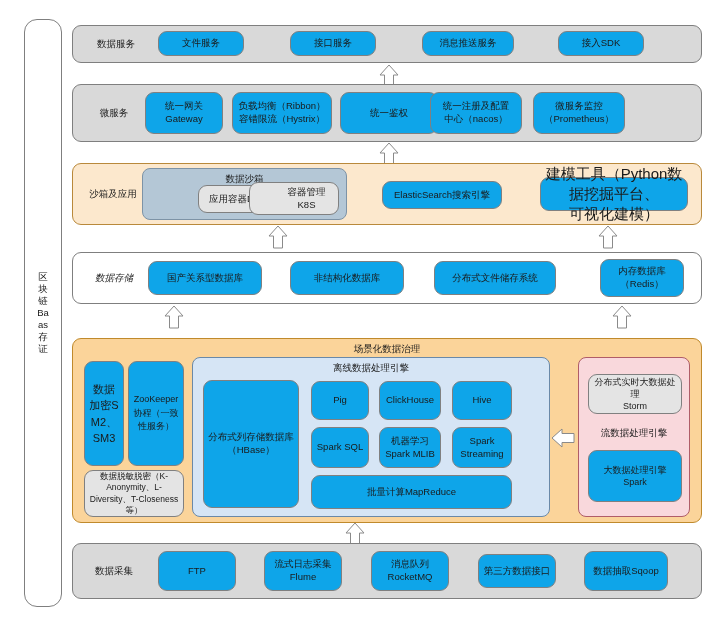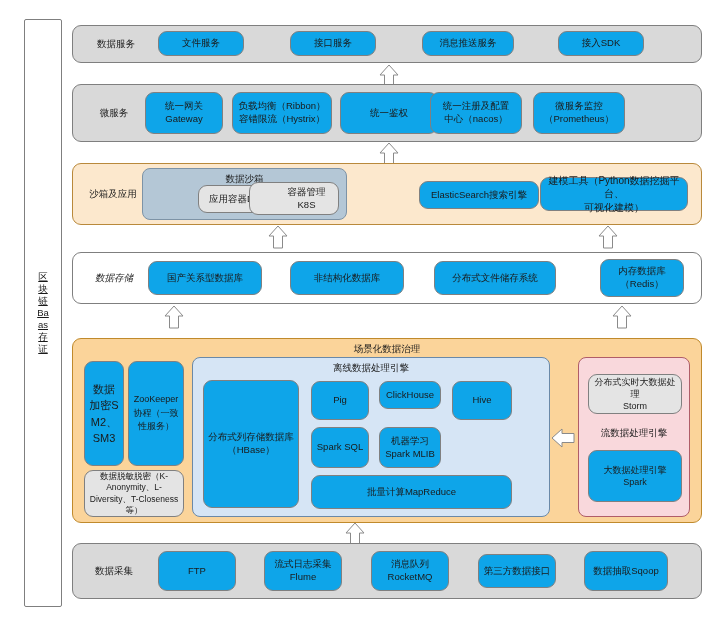--- a/index.html
+++ b/index.html
@@ -48,22 +48,22 @@
     color:#1a1a1a;
     padding:2px 3px;
   }
   .pill.grey{background:#e4e4e4;}
 
   .abs{position:absolute;box-sizing:border-box;}
 
   
   #blockchain-bar{
     position:absolute;left:24px;top:19px;width:36px;height:586px;
-    border:1px solid #7f7f7f;border-radius:2px;background:#ffffff;
-    display:flex;align-items:center;justify-content:center;text-decoration:underline;
+    border:1px solid #7f7f7f;border-radius:13px;background:#ffffff;
+    display:flex;align-items:center;justify-content:center;
   }
   #blockchain-bar .vtext{
     font-size:9.5px;line-height:1.25;text-align:center;
     writing-mode:horizontal-tb;
     width:14px;word-break:break-all;
   }
 
   
   .arrow-up{
     position:absolute;
@@ -163,24 +163,24 @@
   <div class="abs" style="left:142px;top:168px;width:205px;height:52px;background:#b4c7d6;border:1px solid #7d93a6;border-radius:8px;">
     <div class="panel-title">数据沙箱</div>
   </div>
   <div class="pill grey" style="position:absolute;left:150px;top:185px;width:90px;height:28px;flex-direction:column;margin-left:48px;">
     <span>应用容器Docker</span>
   </div>
   <div class="pill grey" style="position:absolute;left:249px;top:182px;width:90px;height:33px;flex-direction:column;padding-left:28px;">
     <span>容器管理</span>
     <span>K8S</span>
   </div>
-  <div class="pill" style="position:absolute;left:382px;top:181px;width:120px;height:28px;flex-direction:column;margin-left:37px;">
+  <div class="pill" style="position:absolute;left:382px;top:181px;width:120px;height:28px;flex-direction:column;">
     <span>ElasticSearch搜索引擎</span>
   </div>
-  <div class="pill" style="position:absolute;left:540px;top:177px;width:148px;height:34px;flex-direction:column;font-size:10px;">
+  <div class="pill" style="position:absolute;left:540px;top:177px;width:148px;height:34px;flex-direction:column;font-size:15px;">
     <span>建模工具（Python数据挖掘平台、</span>
     <span>可视化建模）</span>
   </div>
 
   <div class="arrow-up" style="left:267px;top:225px;">
     <svg viewBox="0 0 22 24">
         <path d="M11 1 L20 11 L15.5 11 L15.5 23 L6.5 23 L6.5 11 L2 11 Z" fill="#ffffff" stroke="#8a8a8a" stroke-width="1"></path>
       </svg>
   </div>
   <div class="arrow-up" style="left:597px;top:225px;">
@@ -234,32 +234,36 @@
   <div class="panel panel-blue" style="left:192px;top:357px;width:358px;height:160px;">
     <div class="panel-title">离线数据处理引擎</div>
   </div>
   <div class="pill" style="position:absolute;left:203px;top:380px;width:96px;height:128px;flex-direction:column;">
     <span>分布式列存储数据库</span>
     <span>（HBase）</span>
   </div>
   <div class="pill" style="position:absolute;left:311px;top:381px;width:58px;height:39px;flex-direction:column;">
     <span>Pig</span>
   </div>
-  <div class="pill" style="position:absolute;left:379px;top:381px;width:62px;height:28px;flex-direction:column;">
+  <div class="pill" style="position:absolute;left:379px;top:381px;width:62px;height:39px;flex-direction:column;">
     <span>ClickHouse</span>
   </div>
   <div class="pill" style="position:absolute;left:452px;top:381px;width:60px;height:39px;flex-direction:column;">
     <span>Hive</span>
   </div>
   <div class="pill" style="position:absolute;left:311px;top:427px;width:58px;height:41px;flex-direction:column;">
     <span>Spark SQL</span>
   </div>
   <div class="pill" style="position:absolute;left:379px;top:427px;width:62px;height:41px;flex-direction:column;">
     <span>机器学习</span>
     <span>Spark MLIB</span>
+  </div>
+  <div class="pill" style="position:absolute;left:452px;top:427px;width:60px;height:41px;flex-direction:column;">
+    <span>Spark</span>
+    <span>Streaming</span>
   </div>
   <div class="pill" style="position:absolute;left:311px;top:475px;width:201px;height:34px;flex-direction:column;">
     <span>批量计算MapReduce</span>
   </div>
 
   <div class="arrow-left" style="left:551px;top:427px;">
     <svg viewBox="0 0 24 22">
         <path d="M1 11 L11 2 L11 6.5 L23 6.5 L23 15.5 L11 15.5 L11 20 Z" fill="#ffffff" stroke="#8a8a8a" stroke-width="1"></path>
       </svg>
   </div>

